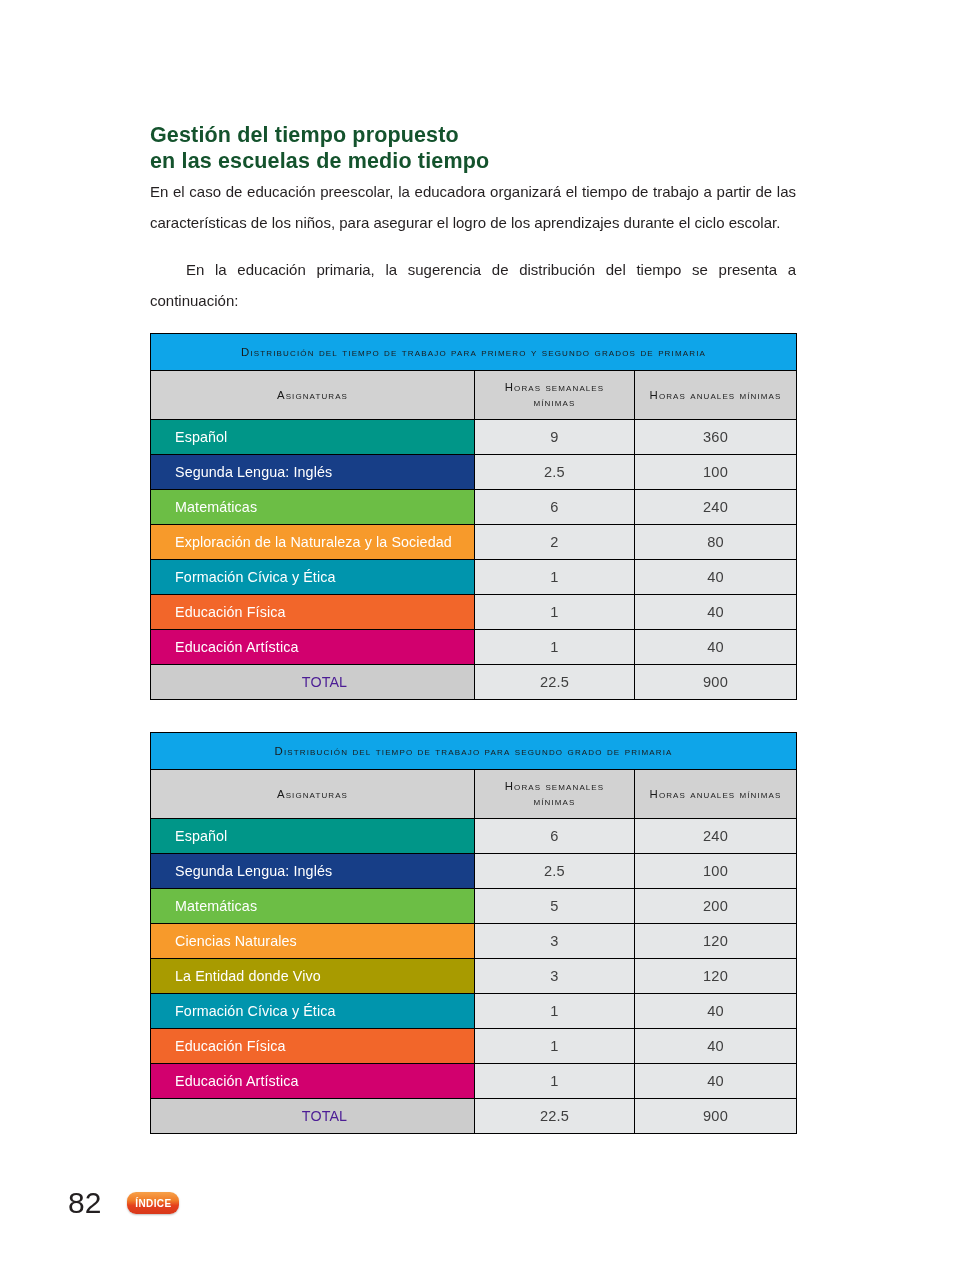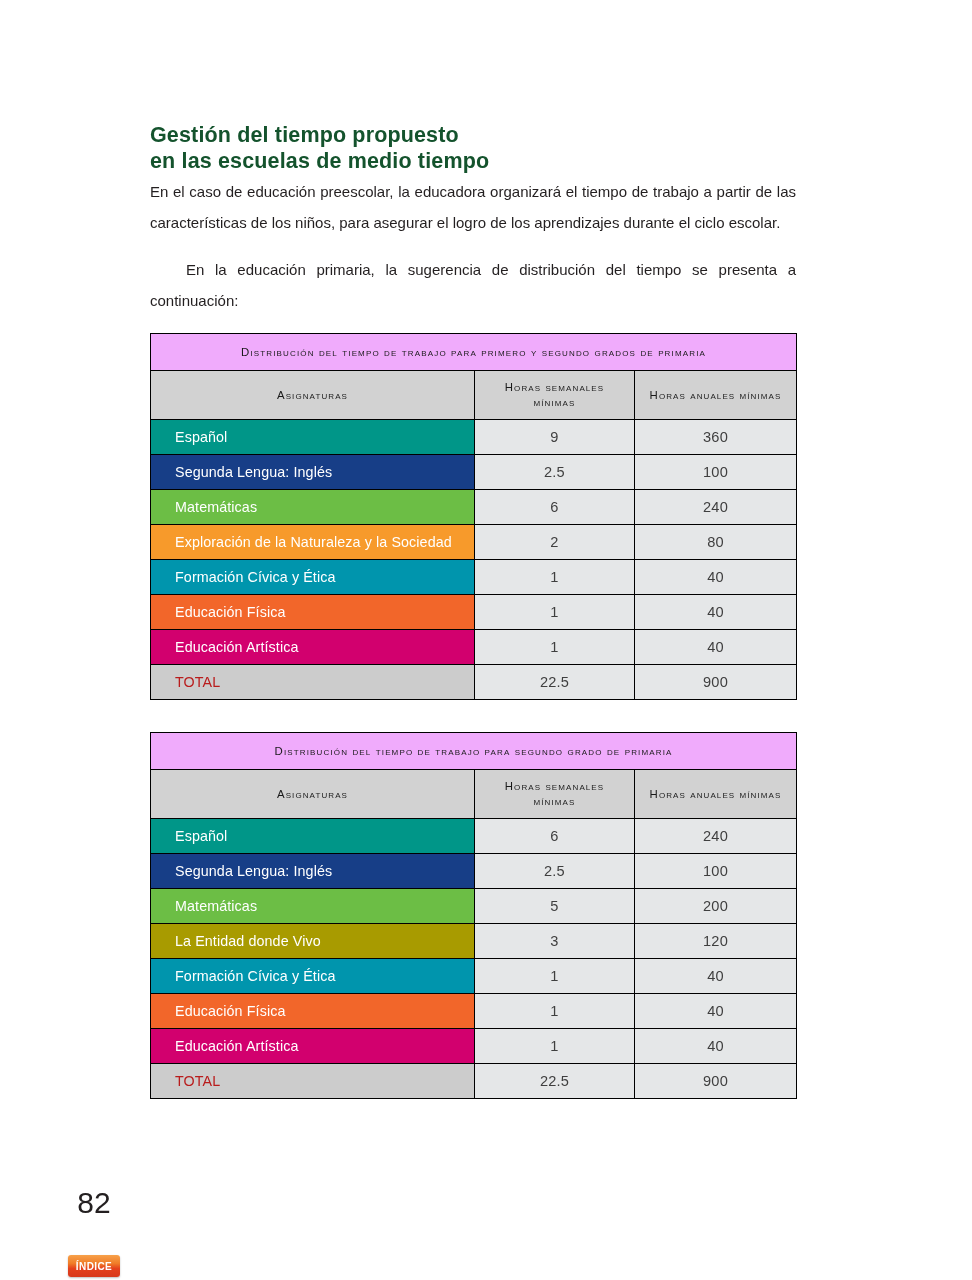--- a/index.html
+++ b/index.html
@@ -67,21 +67,21 @@
   .tbl col.c-yr  { width: 162px; }
 
   .tbl td, .tbl th {
     border: 1px solid #000000;
     padding: 0;
     margin: 0;
   }
 
   
   .tbl .title-bar {
-    background: #f0abfc;
+    background: #0ea5e9;
     height: 36px;
     text-align: center;
     vertical-align: middle;
     color: #1a1a1a;
     font-size: 11.4px;
     font-variant: small-caps;
     letter-spacing: 1.15px;
     font-weight: 400;
   }
 
@@ -103,57 +103,57 @@
   .tbl td.subject {
     height: 34px;
     color: #ffffff;
     font-size: 14.3px;
     padding-left: 24px;
     vertical-align: middle;
     letter-spacing: 0.1px;
   }
   .tbl td.subject.total-cell {
     background: #cccccc;
-    color: #b91c1c;
+    color: #4c1d95;
+    text-align: center;
   }
 
   
   .tbl td.num {
     height: 34px;
     background: #e5e7e8;
     text-align: center;
     vertical-align: middle;
     color: #3f3f3f;
     font-size: 14.6px;
     letter-spacing: 0.2px;
   }
 
   
   .footer {
     position: absolute;
     left: 68px;
     top: 1188px;
     display: flex;
     align-items: center;
-    gap: 37px;
-    flex-direction: column;
+    gap: 26px;
   }
   .page-number {
     color: #231f20;
     font-size: 30px;
     font-weight: 400;
     line-height: 30px;
   }
   .indice-badge {
     display: inline-flex;
     align-items: center;
     justify-content: center;
     width: 52px;
     height: 22px;
-    border-radius: 3px;
+    border-radius: 9px;
     background: linear-gradient(180deg, #f7a14a 0%, #f07d28 38%, #e4401c 62%, #d8381b 100%);
     color: #ffffff;
     font-size: 10px;
     font-weight: bold;
     letter-spacing: 0.4px;
     box-shadow: 0 1px 2px rgba(0,0,0,0.25);
     cursor: pointer;
   }
 </style>
 </head>
@@ -261,20 +261,25 @@
         <td class="subject" style="background-color: rgb(23, 62, 135);">Segunda Lengua: Inglés</td>
         <td class="num">2.5</td>
         <td class="num">100</td>
       </tr>
       <tr>
         <td class="subject" style="background-color: rgb(108, 190, 69);">Matemáticas</td>
         <td class="num">5</td>
         <td class="num">200</td>
       </tr>
       <tr>
+        <td class="subject" style="background-color: rgb(247, 154, 43);">Ciencias Naturales</td>
+        <td class="num">3</td>
+        <td class="num">120</td>
+      </tr>
+      <tr>
         <td class="subject" style="background-color: rgb(168, 155, 0);">La Entidad donde Vivo</td>
         <td class="num">3</td>
         <td class="num">120</td>
       </tr>
       <tr>
         <td class="subject" style="background-color: rgb(0, 149, 173);">Formación Cívica y Ética</td>
         <td class="num">1</td>
         <td class="num">40</td>
       </tr>
       <tr>

